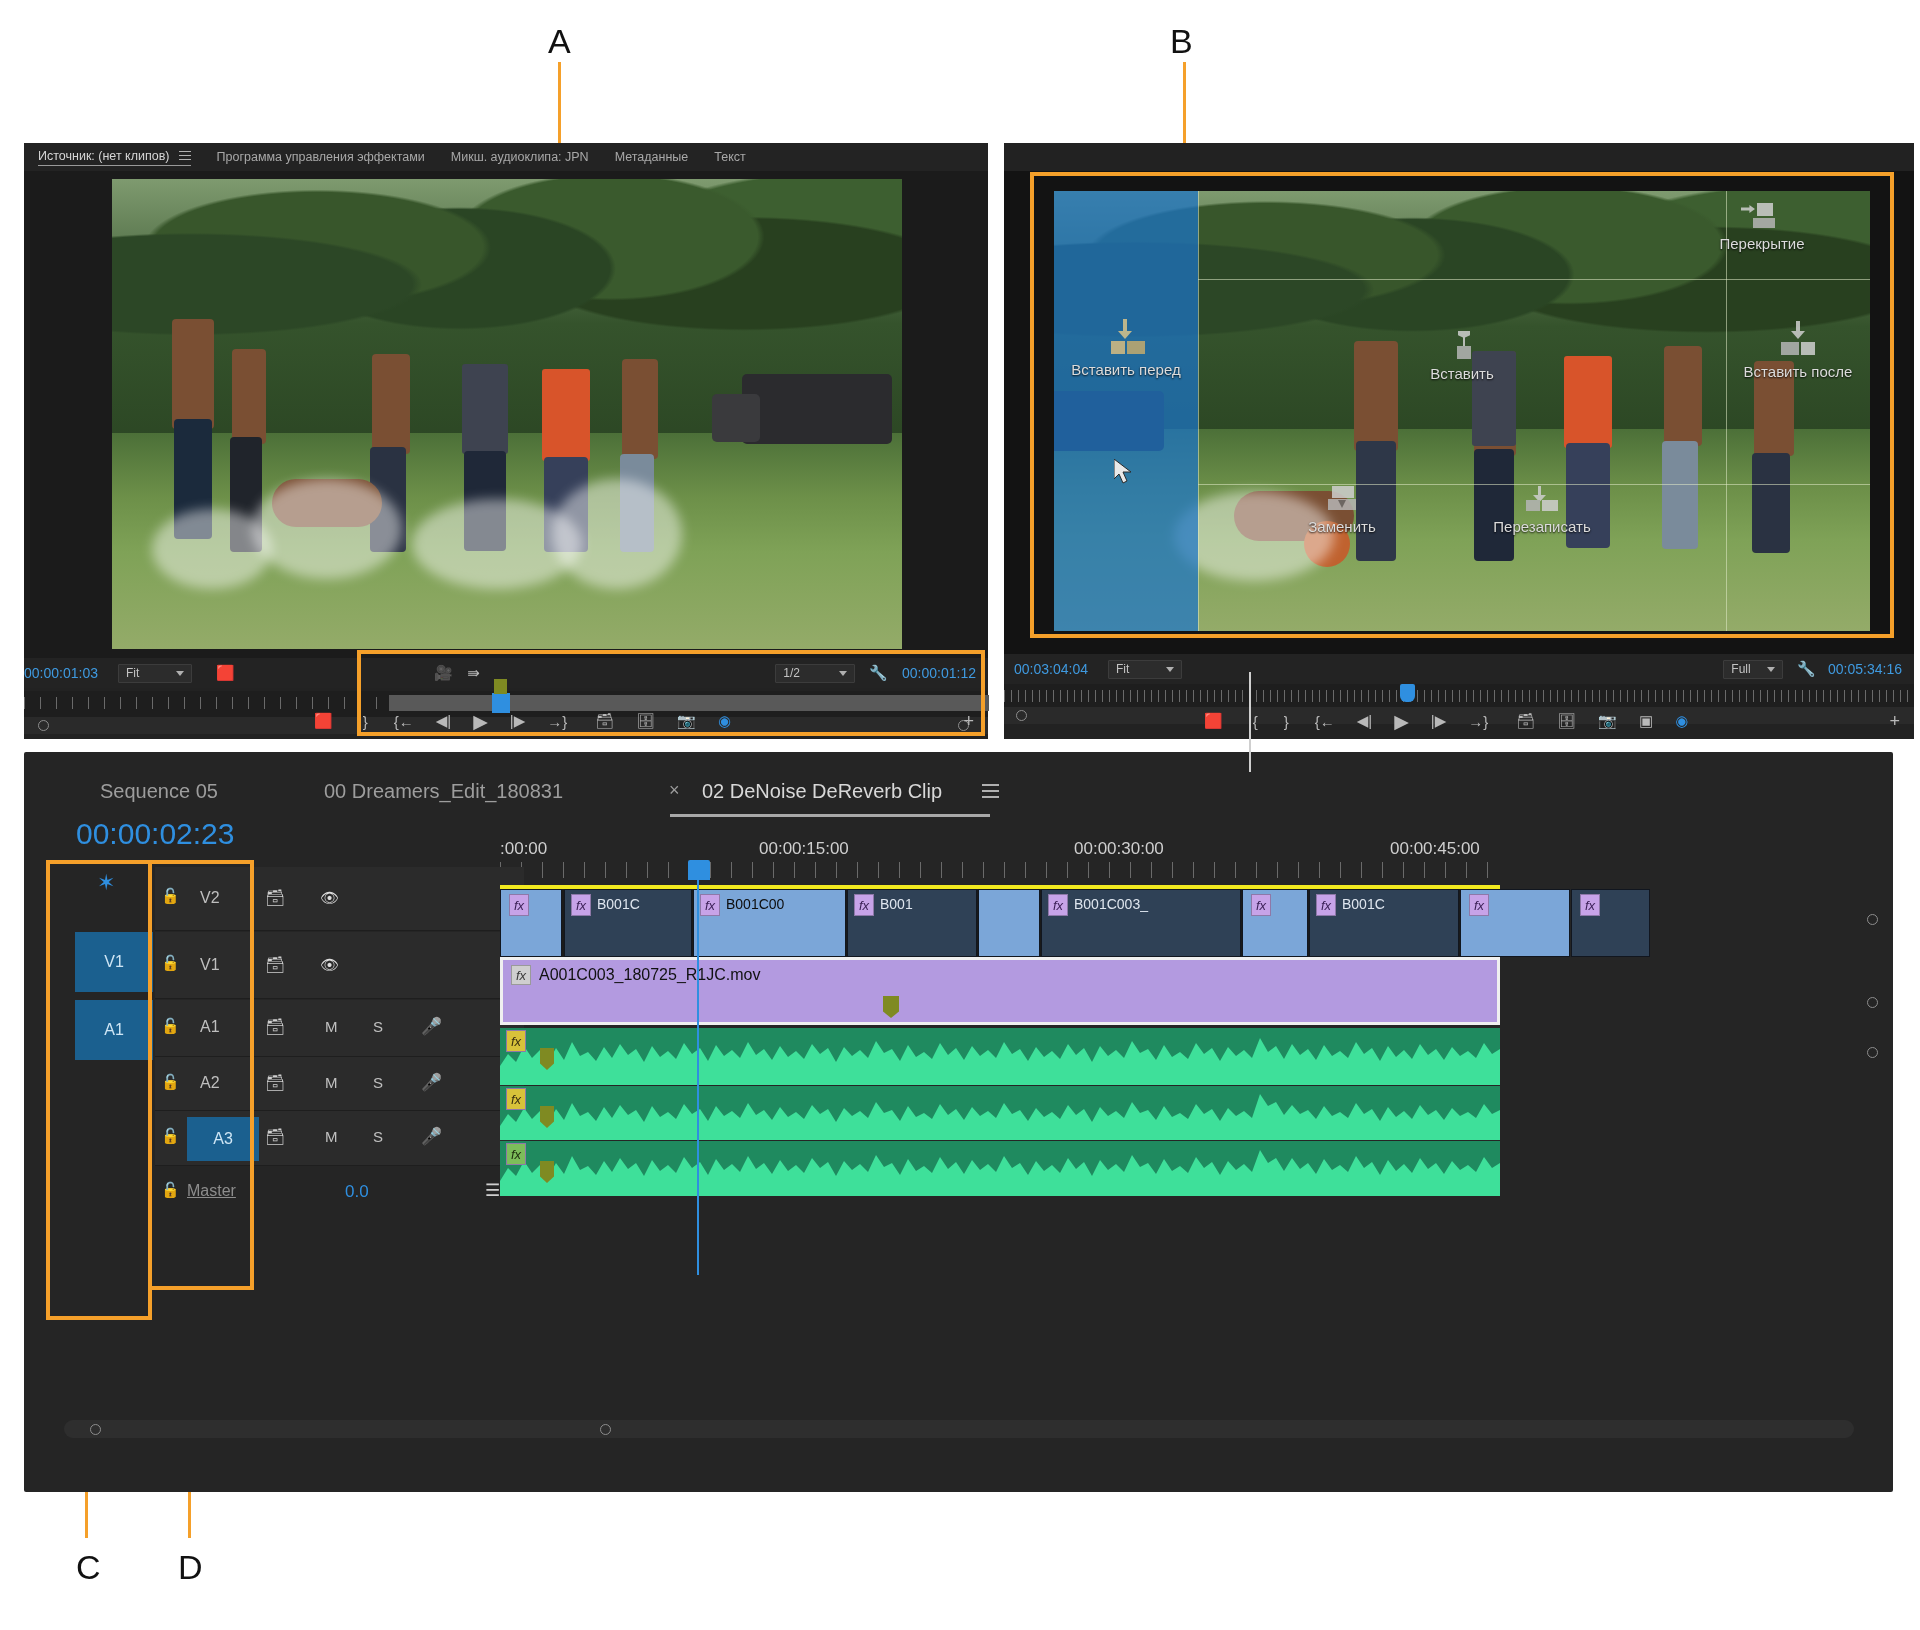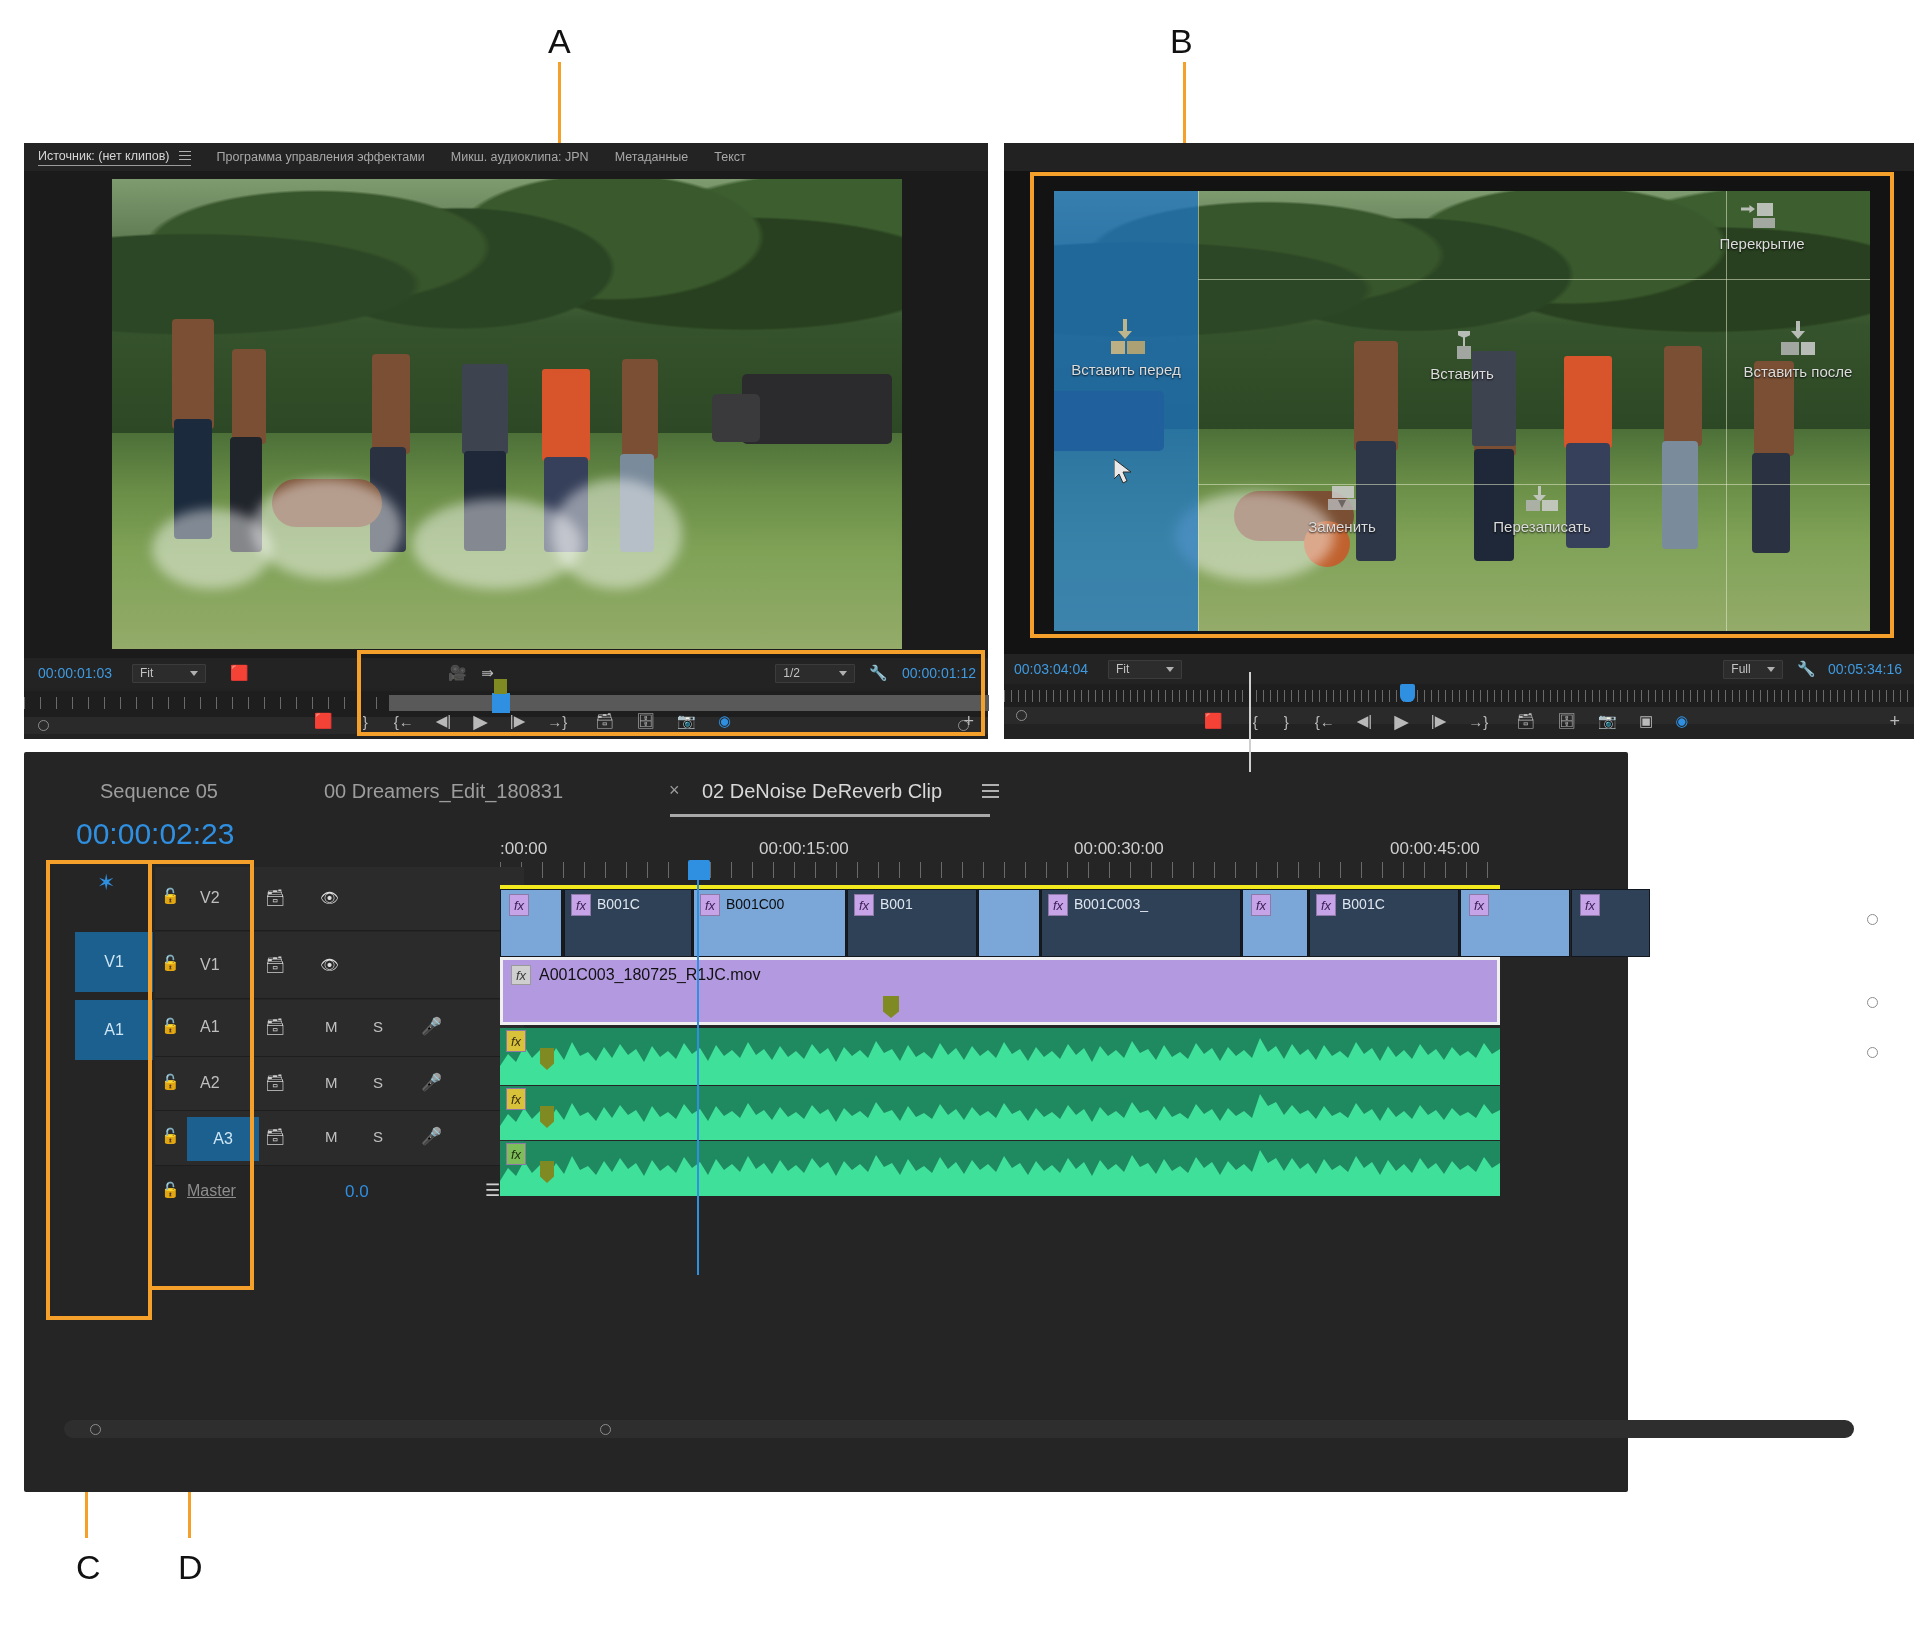--- a/index.html
+++ b/index.html
@@ -89,21 +89,21 @@
   #program-video{ position:absolute; left:0; top:28px; width:910px; height:483px; background:#131313; overflow:hidden;}
   .pv-inner{position:absolute;left:50px;top:20px;width:816px;height:440px;overflow:hidden;background:#0b0f0a;}
   .dropzone{position:absolute;color:#dcdcdc;font-size:15px;text-align:center;}
   .dz-label{text-shadow:0 1px 2px rgba(0,0,0,.9);white-space:nowrap;}
   .dz-icon{margin:0 auto 6px auto;opacity:.85;}
   .dz-divider{position:absolute;background:rgba(225,235,200,.55);}
   .insert-panel{position:absolute;left:0;top:0;width:144px;height:100%;background:rgba(28,116,200,.72);}
   .cursor-arrow{position:absolute;width:0;height:0;}
 
   
-  #timeline{ left:24px; top:752px; width:1604px; height:740px; background:#252525; border-radius:2px;}
+  #timeline{ left:24px; top:752px; width:1869px; height:740px; background:#252525; border-radius:2px;}
   #tl-tabbar{ position:absolute; left:0; top:0; width:100%; height:60px;}
   .tl-tab{position:absolute; font-size:20px; color:#9d9d9d; white-space:nowrap;}
   .tl-tab.active{color:#d8d8d8;}
   .tl-tab-underline{position:absolute;height:3px;background:#a8a8a8;}
   .tool-icon{position:absolute;}
   .track-head{position:absolute;background:#2b2b2b;border-bottom:1px solid #1e1e1e;}
   .track-name{color:#bfbfbf;font-size:16px;}
   .src-badge{position:absolute;background:#1b608f;color:#cfe6f5;font-size:16px;
     display:flex;align-items:center;justify-content:center;}
   .lock{color:#8d8d8d;font-size:15px;}
@@ -182,21 +182,21 @@
       <div class="kid" style="left:508px;top:275px;width:34px;height:98px;background:#7a8b9b;"></div>
       <div class="kid" style="left:160px;top:300px;width:110px;height:48px;border-radius:24px;"></div>
       <div class="spray" style="left:140px;top:300px;width:150px;height:100px;"></div>
       <div class="spray" style="left:300px;top:320px;width:170px;height:90px;"></div>
       <div class="spray" style="left:440px;top:300px;width:130px;height:110px;"></div>
       <div class="spray" style="left:40px;top:330px;width:120px;height:80px;"></div>
     </div>
   </div>
 
   <div class="mon-footer" style="top:515px;">
-    <div class="tc" style="margin-left:14px;">00:00:01:03</div>
+    <div class="tc" style="margin-left:0;">00:00:01:03</div>
     <div class="sel" style="margin-left:20px;width:74px;justify-content:space-between;">
       <span>Fit</span>
       <span class="chev"></span>
     </div>
     <div class="ico" style="margin-left:24px;">🟥</div>
     <div class="ico" style="margin-left:200px;">🎥</div>
     <div class="ico" style="margin-left:14px;">⇛</div>
     <div class="sel" style="margin-left:auto;width:80px;justify-content:space-between;">
       <span>1/2</span>
       <span class="chev"></span>

